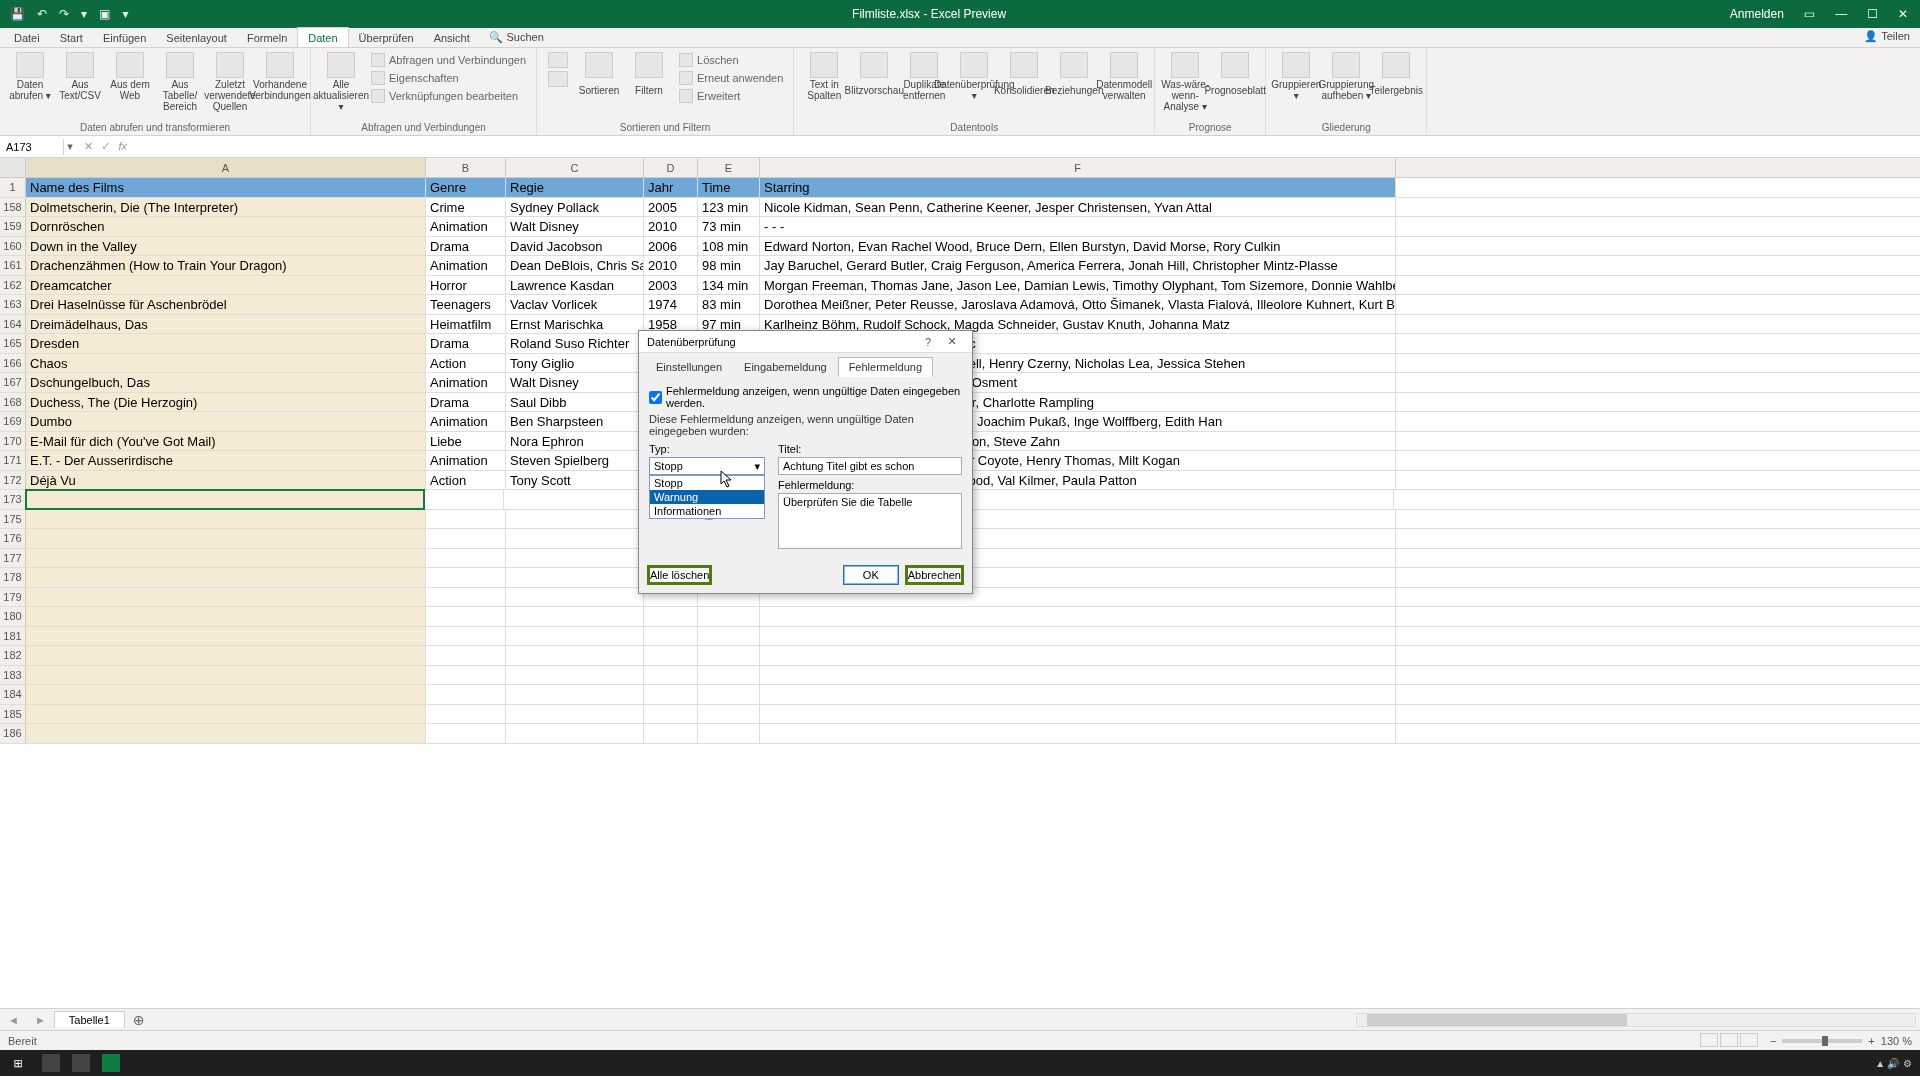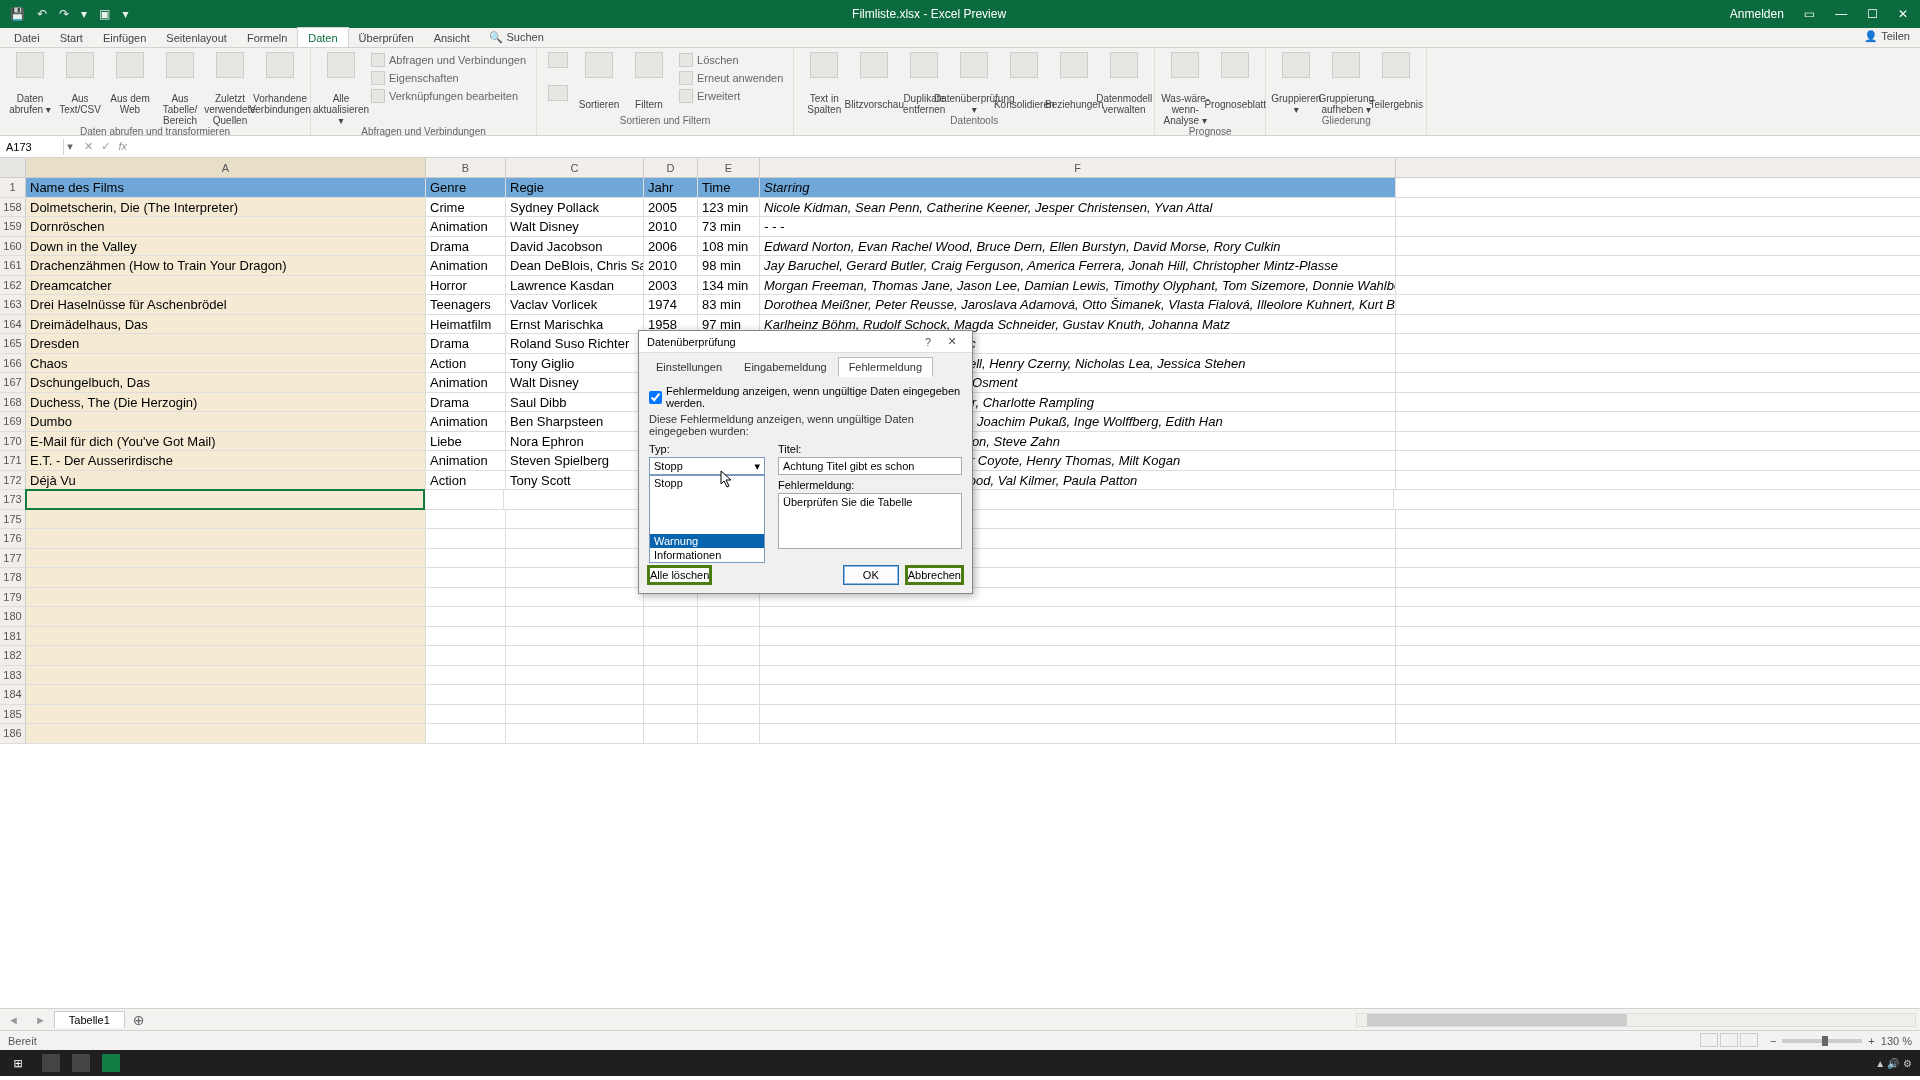--- a/index.html
+++ b/index.html
@@ -11,22 +11,22 @@
 .titlebar .right{display:flex;align-items:center;gap:20px;padding-right:12px;}
 .titlebar .right span{font-size:12px;}
 .menutabs{height:20px;background:#f3f2f1;display:flex;align-items:end;border-bottom:1px solid #d4d2cf;padding-left:4px;}
 .menutabs .tab{padding:4px 10px 3px;color:#444;cursor:default;}
 .menutabs .tab.active{background:#f3f2f1;border:1px solid #d4d2cf;border-bottom:none;color:#0c6b3e;background:#fff;}
 .menutabs .spacer{flex:1;}
 .menutabs .share{padding:4px 10px;color:#444;}
 .ribbon{height:88px;background:#f3f2f1;border-bottom:1px solid #d4d2cf;display:flex;position:relative;}
 .rgroup{display:flex;flex-direction:column;border-right:1px solid #e0dfdc;padding:2px 6px 0;}
 .rgroup .btns{display:flex;gap:2px;flex:1;align-items:flex-start;}
-.rgroup .label{text-align:center;font-size:10px;color:#666;padding-bottom:10px;}
-.bigbtn{display:flex;flex-direction:column;align-items:center;justify-content:flex-start;width:48px;padding-top:2px;text-align:center;gap:15px;}
+.rgroup .label{text-align:center;font-size:10px;color:#666;padding-bottom:2px;}
+.bigbtn{display:flex;flex-direction:column;align-items:center;justify-content:flex-start;width:48px;padding-top:2px;text-align:center;gap:1px;}
 .bigbtn .ico{width:28px;height:26px;background:#e8e6e3;border:1px solid #ccc;}
 .bigbtn .lbl{font-size:10px;line-height:11px;color:#444;min-height:22px;display:flex;align-items:center;justify-content:center;}
 .smallstack{display:flex;flex-direction:column;gap:2px;padding-top:2px;}
 .smallbtn{display:flex;align-items:center;gap:4px;font-size:10px;color:#666;padding:1px 4px;}
 .smallbtn .ico{width:14px;height:14px;background:#e8e6e3;border:1px solid #ccc;}
 .namebox-row{height:22px;display:flex;align-items:center;border-bottom:1px solid #d4d2cf;background:#fff;}
 .namebox{width:64px;border-right:1px solid #d4d2cf;padding:2px 6px;font-size:11px;}
 .nbdd{width:12px;text-align:center;color:#666;}
 .fxicons{display:flex;gap:8px;padding:0 8px;color:#999;}
 .fxbar{flex:1;padding:2px 6px;}
@@ -42,21 +42,21 @@
 .chF{width:636px;}
 .rows{}
 .row{display:flex;height:19.5px;border-bottom:1px solid #ddd;}
 .rh{width:26px;background:#f2efea;border-right:1px solid #ccc;text-align:center;font-size:11px;color:#555;line-height:19.5px;}
 .cell{border-right:1px solid #ddd;padding:0 4px;font-size:13px;line-height:19.5px;overflow:hidden;white-space:nowrap;}
 .cA{width:400px;background:#f5ebd4;}
 .cB{width:80px;}
 .cC{width:138px;}
 .cD{width:54px;}
 .cE{width:62px;}
-.cF{width:636px;font-style:italic;}
+.cF{width:636px;}
 .hdrrow .cell{background:#6fa8d8;color:#000;font-size:13px;}
 .hdrrow .cA{background:#6fa8d8;}
 .active-cell{border:2px solid #107c41;margin:-1px;}
 .tabstrip{height:22px;background:#f3f2f1;display:flex;align-items:center;border-top:1px solid #d4d2cf;}
 .tabstrip .nav{padding:0 8px;color:#999;}
 .tabstrip .sheettab{padding:2px 14px;background:#fff;border:1px solid #ccc;border-bottom:none;font-size:11px;}
 .tabstrip .addtab{padding:0 8px;color:#666;font-size:14px;}
 .tabstrip .scrollbar{flex:1;display:flex;justify-content:flex-end;align-items:center;padding-right:4px;}
 .tabstrip .htrack{width:560px;height:14px;background:#f0eeea;border:1px solid #ddd;position:relative;}
 .tabstrip .hthumb{position:absolute;left:10px;width:260px;height:100%;background:#cdcdcd;}
@@ -85,21 +85,21 @@
 .chkrow{display:flex;align-items:center;gap:4px;margin:2px 0 4px;}
 .chkrow input{margin:0;}
 .subt{margin:2px 0 6px;color:#333;}
 .formrow{display:flex;gap:10px;}
 .formcol{display:flex;flex-direction:column;}
 .formcol .lbl{margin-bottom:2px;}
 .combo{position:relative;width:116px;}
 .combo .cbox{height:18px;border:1px solid #7a9ac0;background:#fff;padding:1px 4px;display:flex;justify-content:space-between;align-items:center;}
 .combo .dd{position:absolute;top:18px;left:0;right:0;background:#fff;border:1px solid #7a9ac0;z-index:5;}
 .combo .dd .opt{padding:1px 4px;}
-.combo .dd .opt.sel{background:#0a64ad;color:#fff;margin-top:44px;}
+.combo .dd .opt.sel{background:#0a64ad;color:#fff;}
 .txtin{height:18px;border:1px solid #aaa;background:#fff;padding:1px 4px;width:184px;}
 .txtarea{width:184px;height:56px;border:1px solid #aaa;background:#fff;padding:2px 4px;resize:none;font-family:inherit;font-size:11px;}
 .stopicon{width:26px;height:26px;border-radius:50%;background:#d93a2b;border:2px solid #fff;box-shadow:0 0 0 1px #999;position:relative;margin:18px auto 0;}
 .stopicon::before,.stopicon::after{content:"";position:absolute;left:5px;top:11px;width:14px;height:3px;background:#fff;}
 .stopicon::before{transform:rotate(45deg);}
 .stopicon::after{transform:rotate(-45deg);}
 .dlgbtns{display:flex;gap:6px;padding:6px 8px 8px;align-items:center;}
 .dlgbtns .spacer{flex:1;}
 .dlgbtn{min-width:56px;height:20px;border:3px solid #4d7c0f;background:#fdfdfd;font-size:11px;}
 .dlgbtn.primary{border:1px solid #2a6fb0;box-shadow:inset 0 0 0 1px #8cb6df;}

